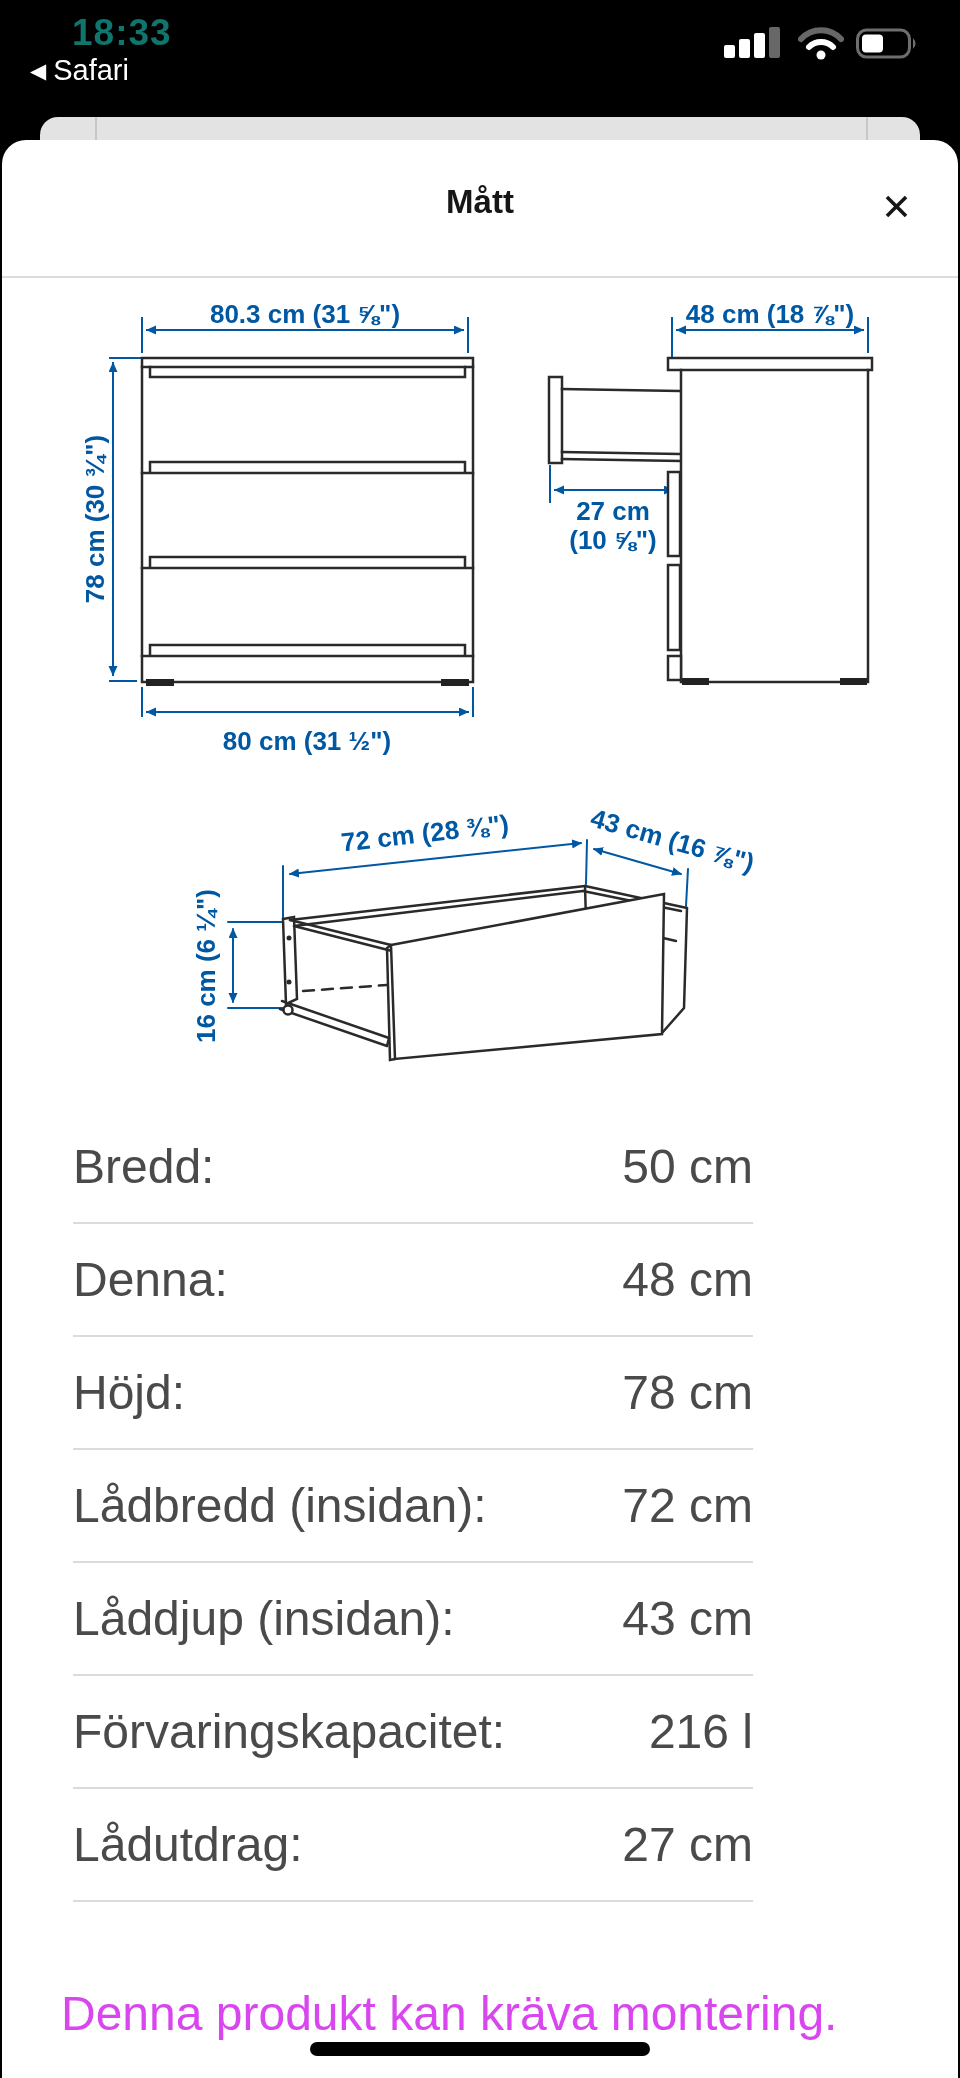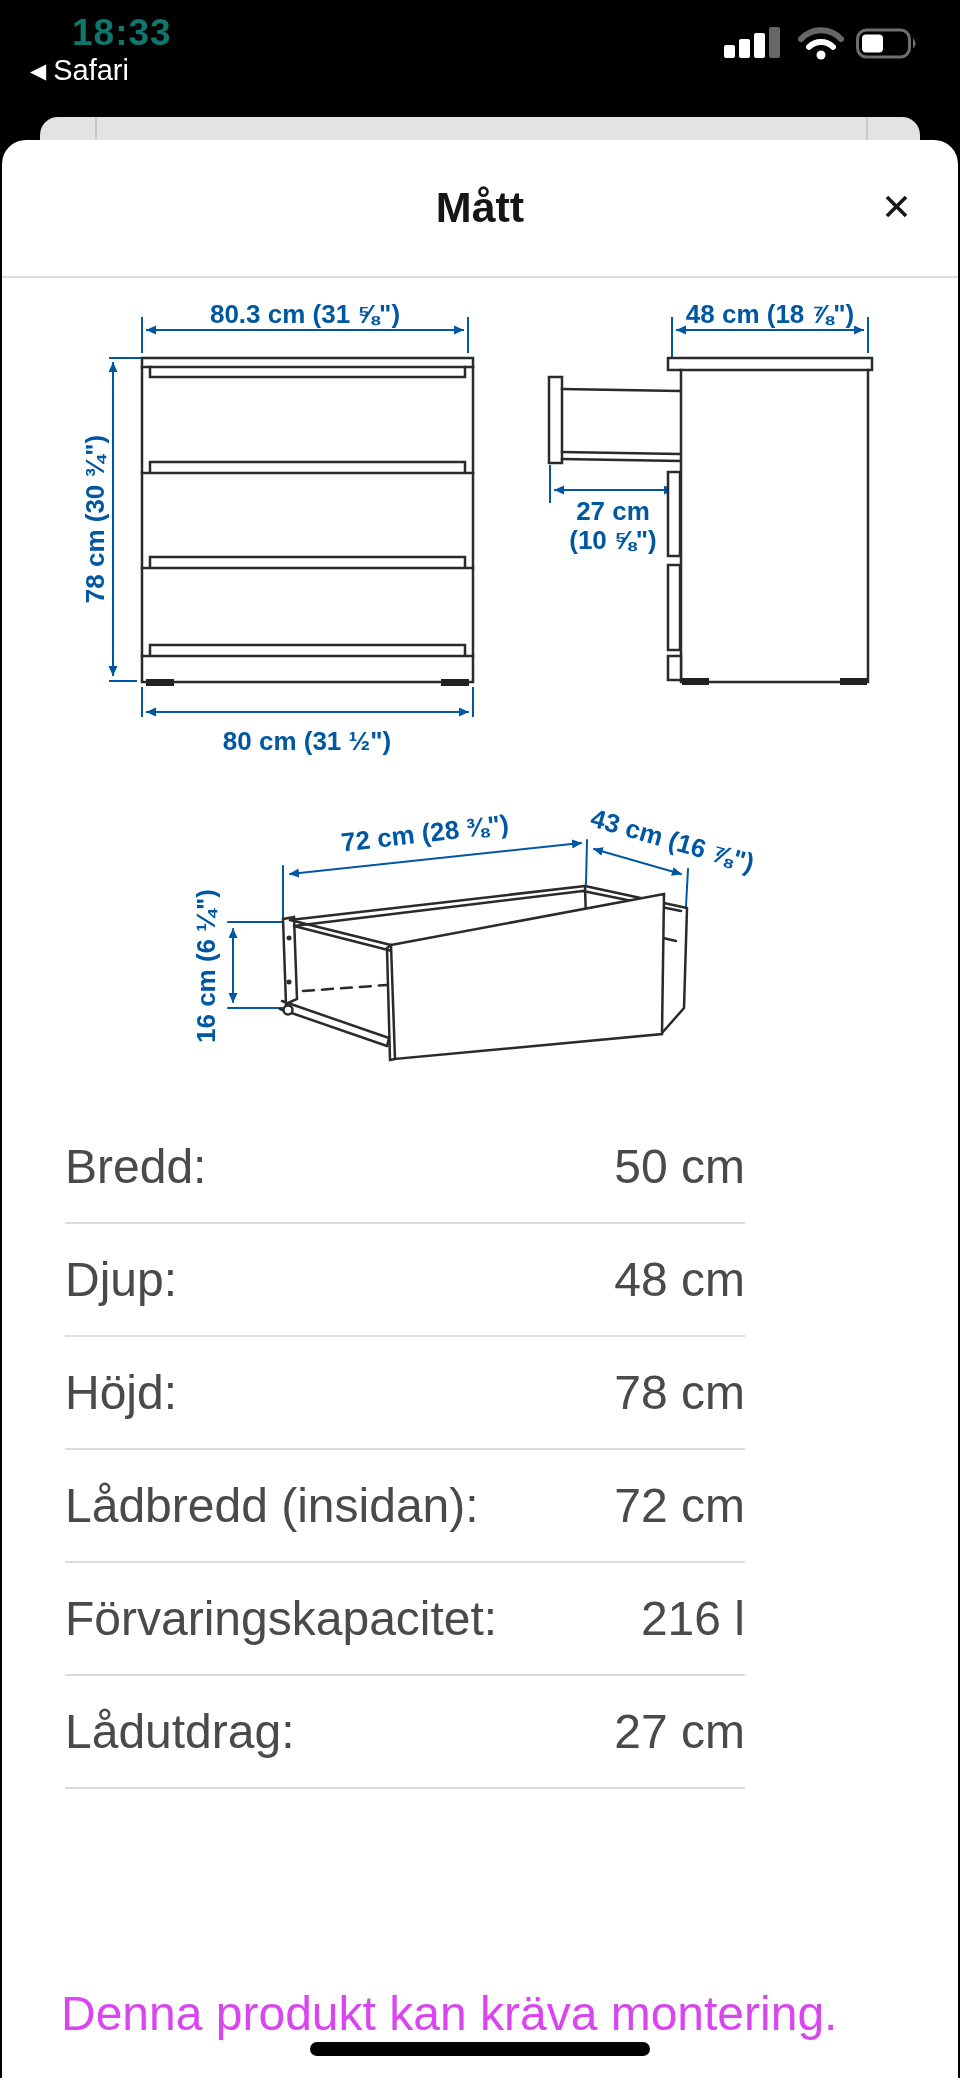--- a/index.html
+++ b/index.html
@@ -7,26 +7,26 @@
           font-family:"Liberation Sans",sans-serif;margin:0 auto;}
   
   .time{position:absolute;left:72px;top:12px;font-size:37px;font-weight:700;color:#0f766e;z-index:6;letter-spacing:1px;}
   .back{position:absolute;left:30px;top:54px;color:#fff;font-size:29px;z-index:6;display:flex;align-items:center;gap:7px;cursor:pointer;}
   .back .tri{font-size:21px;line-height:29px;}
   .sysicons{position:absolute;right:40px;top:26px;z-index:6;display:flex;align-items:center;gap:12px;}
   
   .underlay{position:absolute;left:40px;top:117px;width:880px;height:40px;background:#e3e3e3;border-radius:18px 18px 0 0;z-index:1;}
   .ul-line{position:absolute;top:117px;width:2px;height:24px;background:#c7c7c7;z-index:2;}
   .sheet{position:absolute;left:2px;top:140px;width:956px;height:1938px;background:#fff;border-radius:24px 24px 0 0;z-index:2;}
-  .title{position:absolute;left:0;right:0;top:183px;text-align:center;font-size:43px;font-weight:bold;color:#161616;z-index:4;}
+  .title{position:absolute;left:0;right:0;top:183px;text-align:center;font-size:33px;font-weight:bold;color:#161616;z-index:4;}
   .close{position:absolute;right:48px;top:186px;font-size:37px;color:#161616;background:none;border:none;padding:0;z-index:5;cursor:pointer;font-family:"Liberation Sans",sans-serif;}
   .hdr-divider{position:absolute;left:2px;width:956px;top:276px;height:2px;background:#dcdcdc;z-index:4;}
   svg.diagram{position:absolute;left:0;top:280px;z-index:3;}
   
-  .specs{position:absolute;left:4px;top:1111px;width:804px;z-index:3;}
+  .specs{position:absolute;left:12px;top:1111px;width:804px;z-index:3;}
   .spec-row{height:111px;display:flex;align-items:center;justify-content:space-between;
             margin:0 63px 0 61px;border-bottom:2px solid #dbdbdb;font-size:48px;color:#4a4a4a;}
   .note{position:absolute;left:61px;top:1938px;font-size:48px;color:#d946ef;z-index:3;}
   .home-indicator{position:absolute;left:310px;top:2042px;width:340px;height:14px;border-radius:8px;background:#000;z-index:5;cursor:pointer;}
 </style>
 </head>
 <body>
 
 <div class="screen">
 
@@ -155,30 +155,34 @@
       <circle cx="289" cy="982" r="2.5" fill="#2a2a2a"></circle>
     </g>
   </svg>
 
   <div class="specs">
     <div class="spec-row">
       <span>Bredd:</span>
       <span>50 cm</span>
     </div>
     <div class="spec-row">
-      <span>Djup:</span>
+      <span>Denna:</span>
       <span>48 cm</span>
     </div>
     <div class="spec-row">
       <span>Höjd:</span>
       <span>78 cm</span>
     </div>
     <div class="spec-row">
       <span>Lådbredd (insidan):</span>
       <span>72 cm</span>
+    </div>
+    <div class="spec-row">
+      <span>Låddjup (insidan):</span>
+      <span>43 cm</span>
     </div>
     <div class="spec-row">
       <span>Förvaringskapacitet:</span>
       <span>216 l</span>
     </div>
     <div class="spec-row">
       <span>Lådutdrag:</span>
       <span>27 cm</span>
     </div>
   </div>

